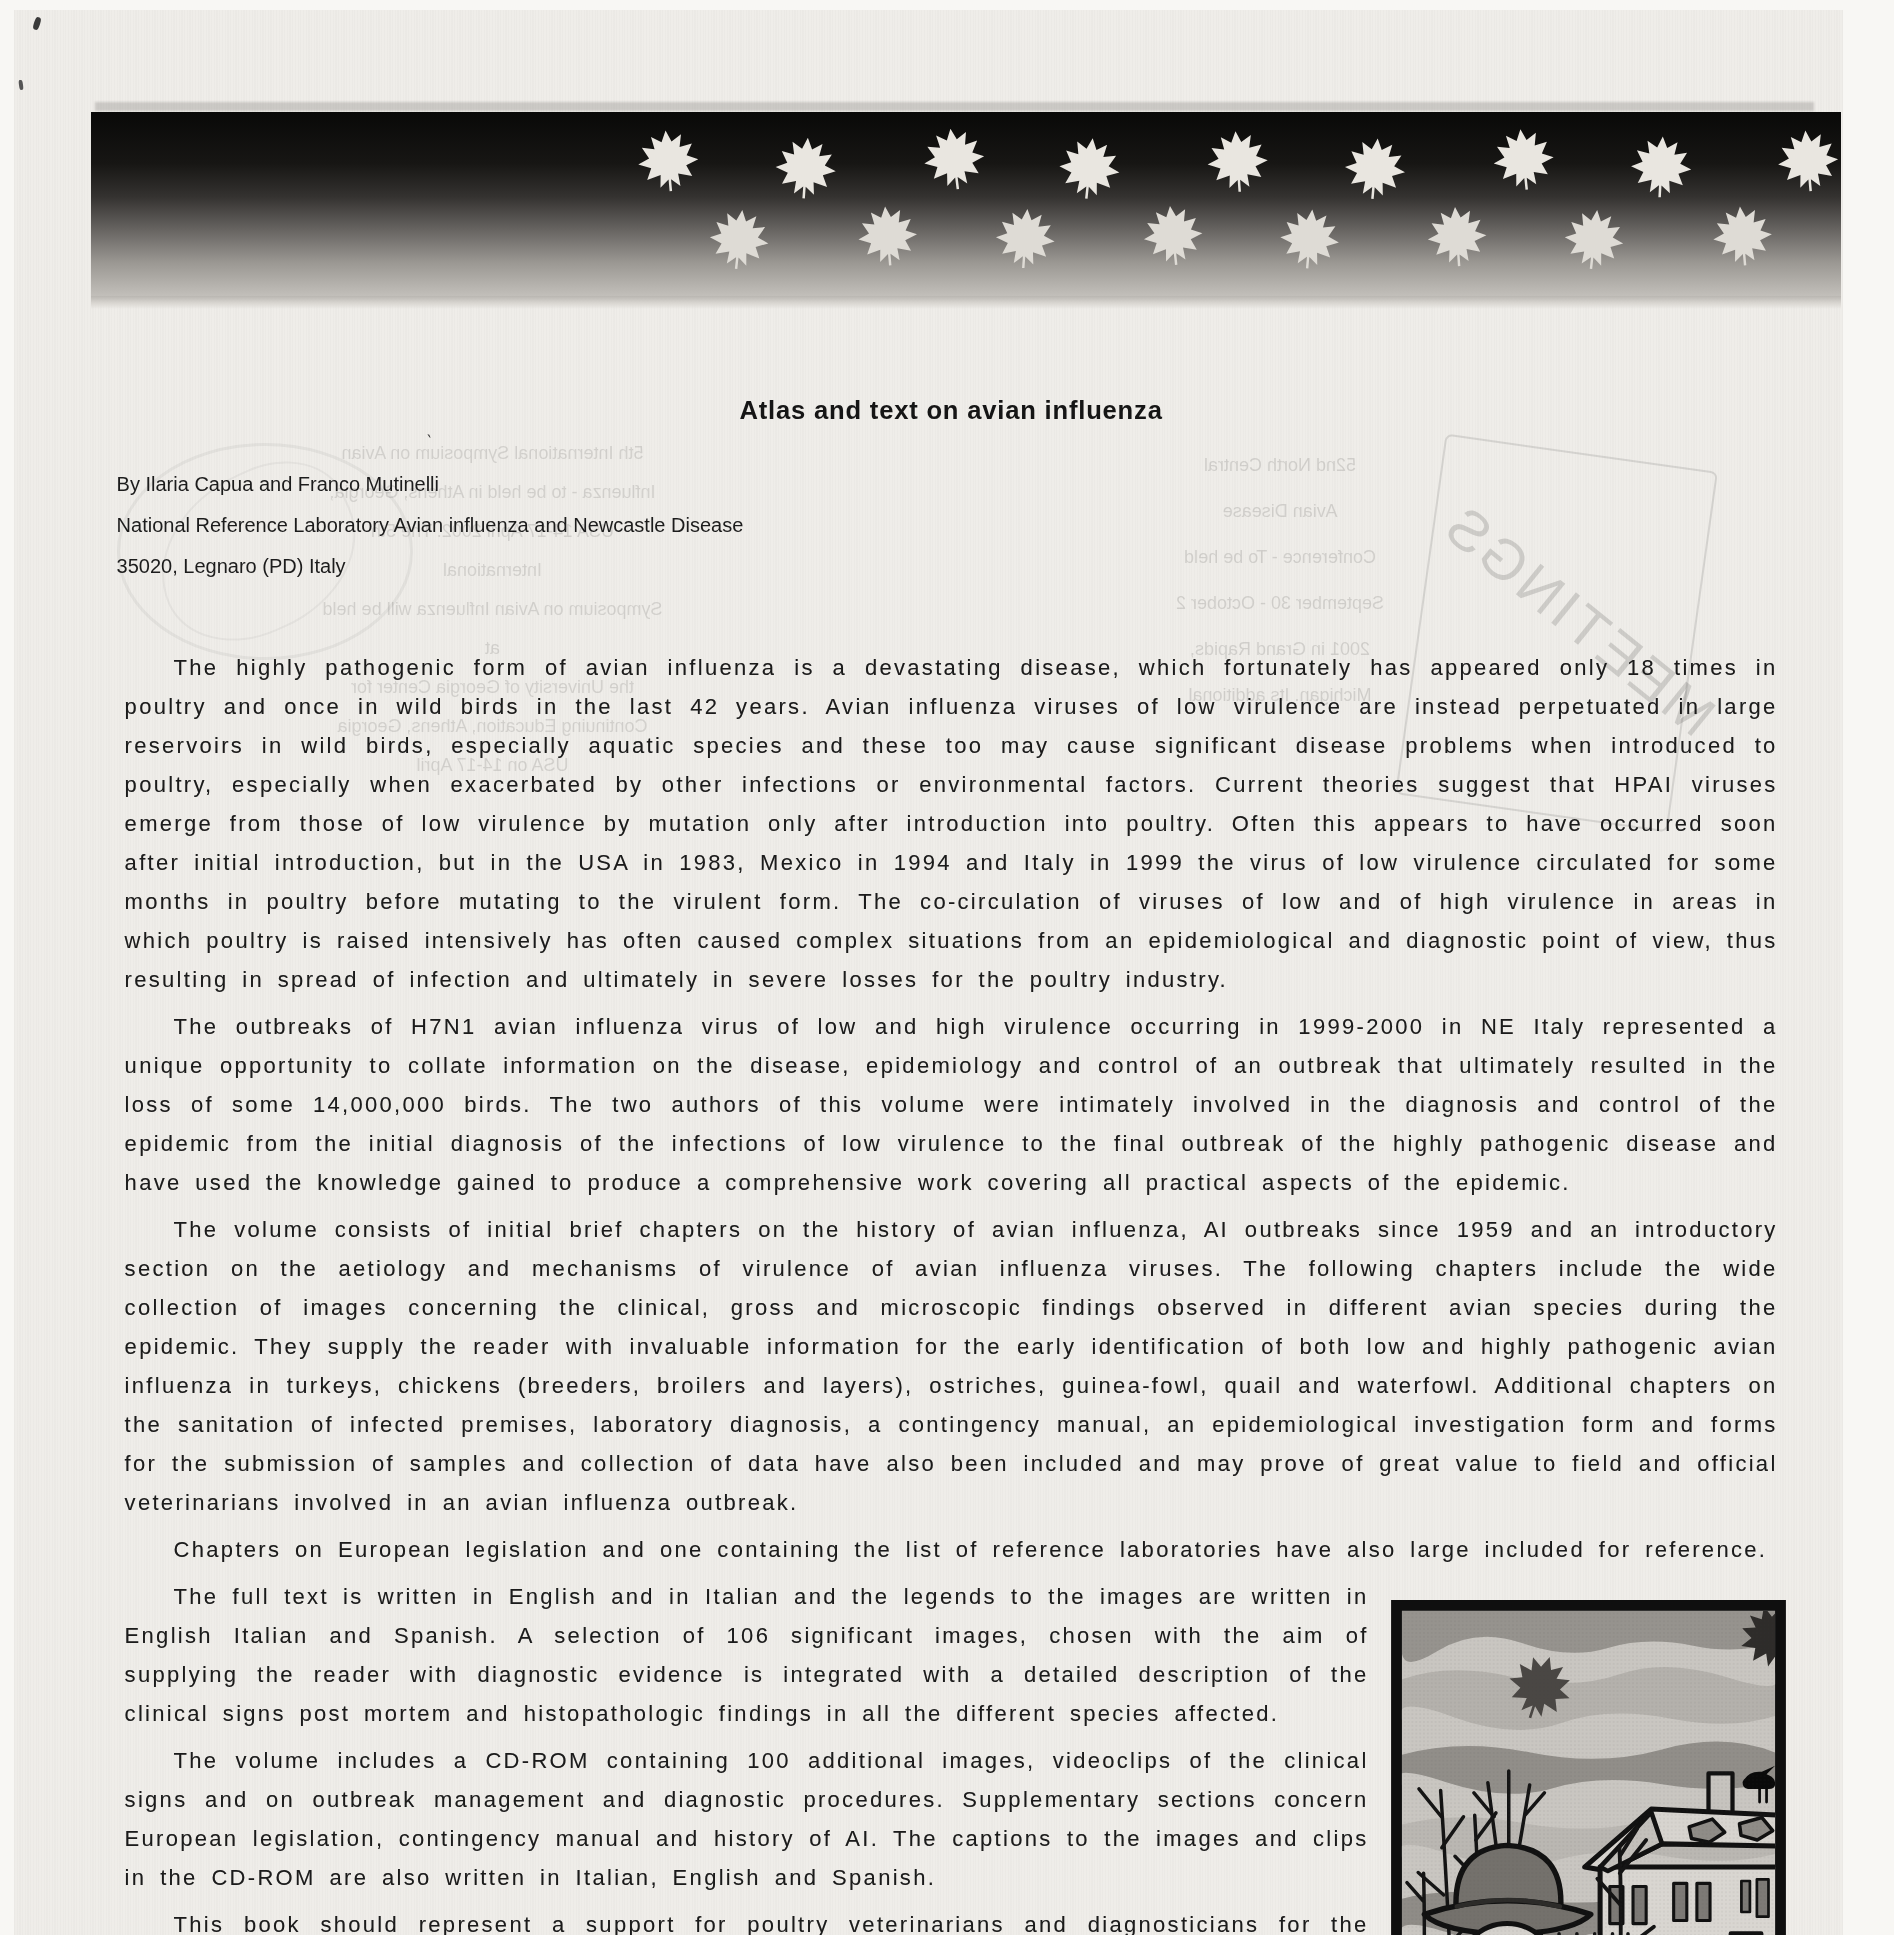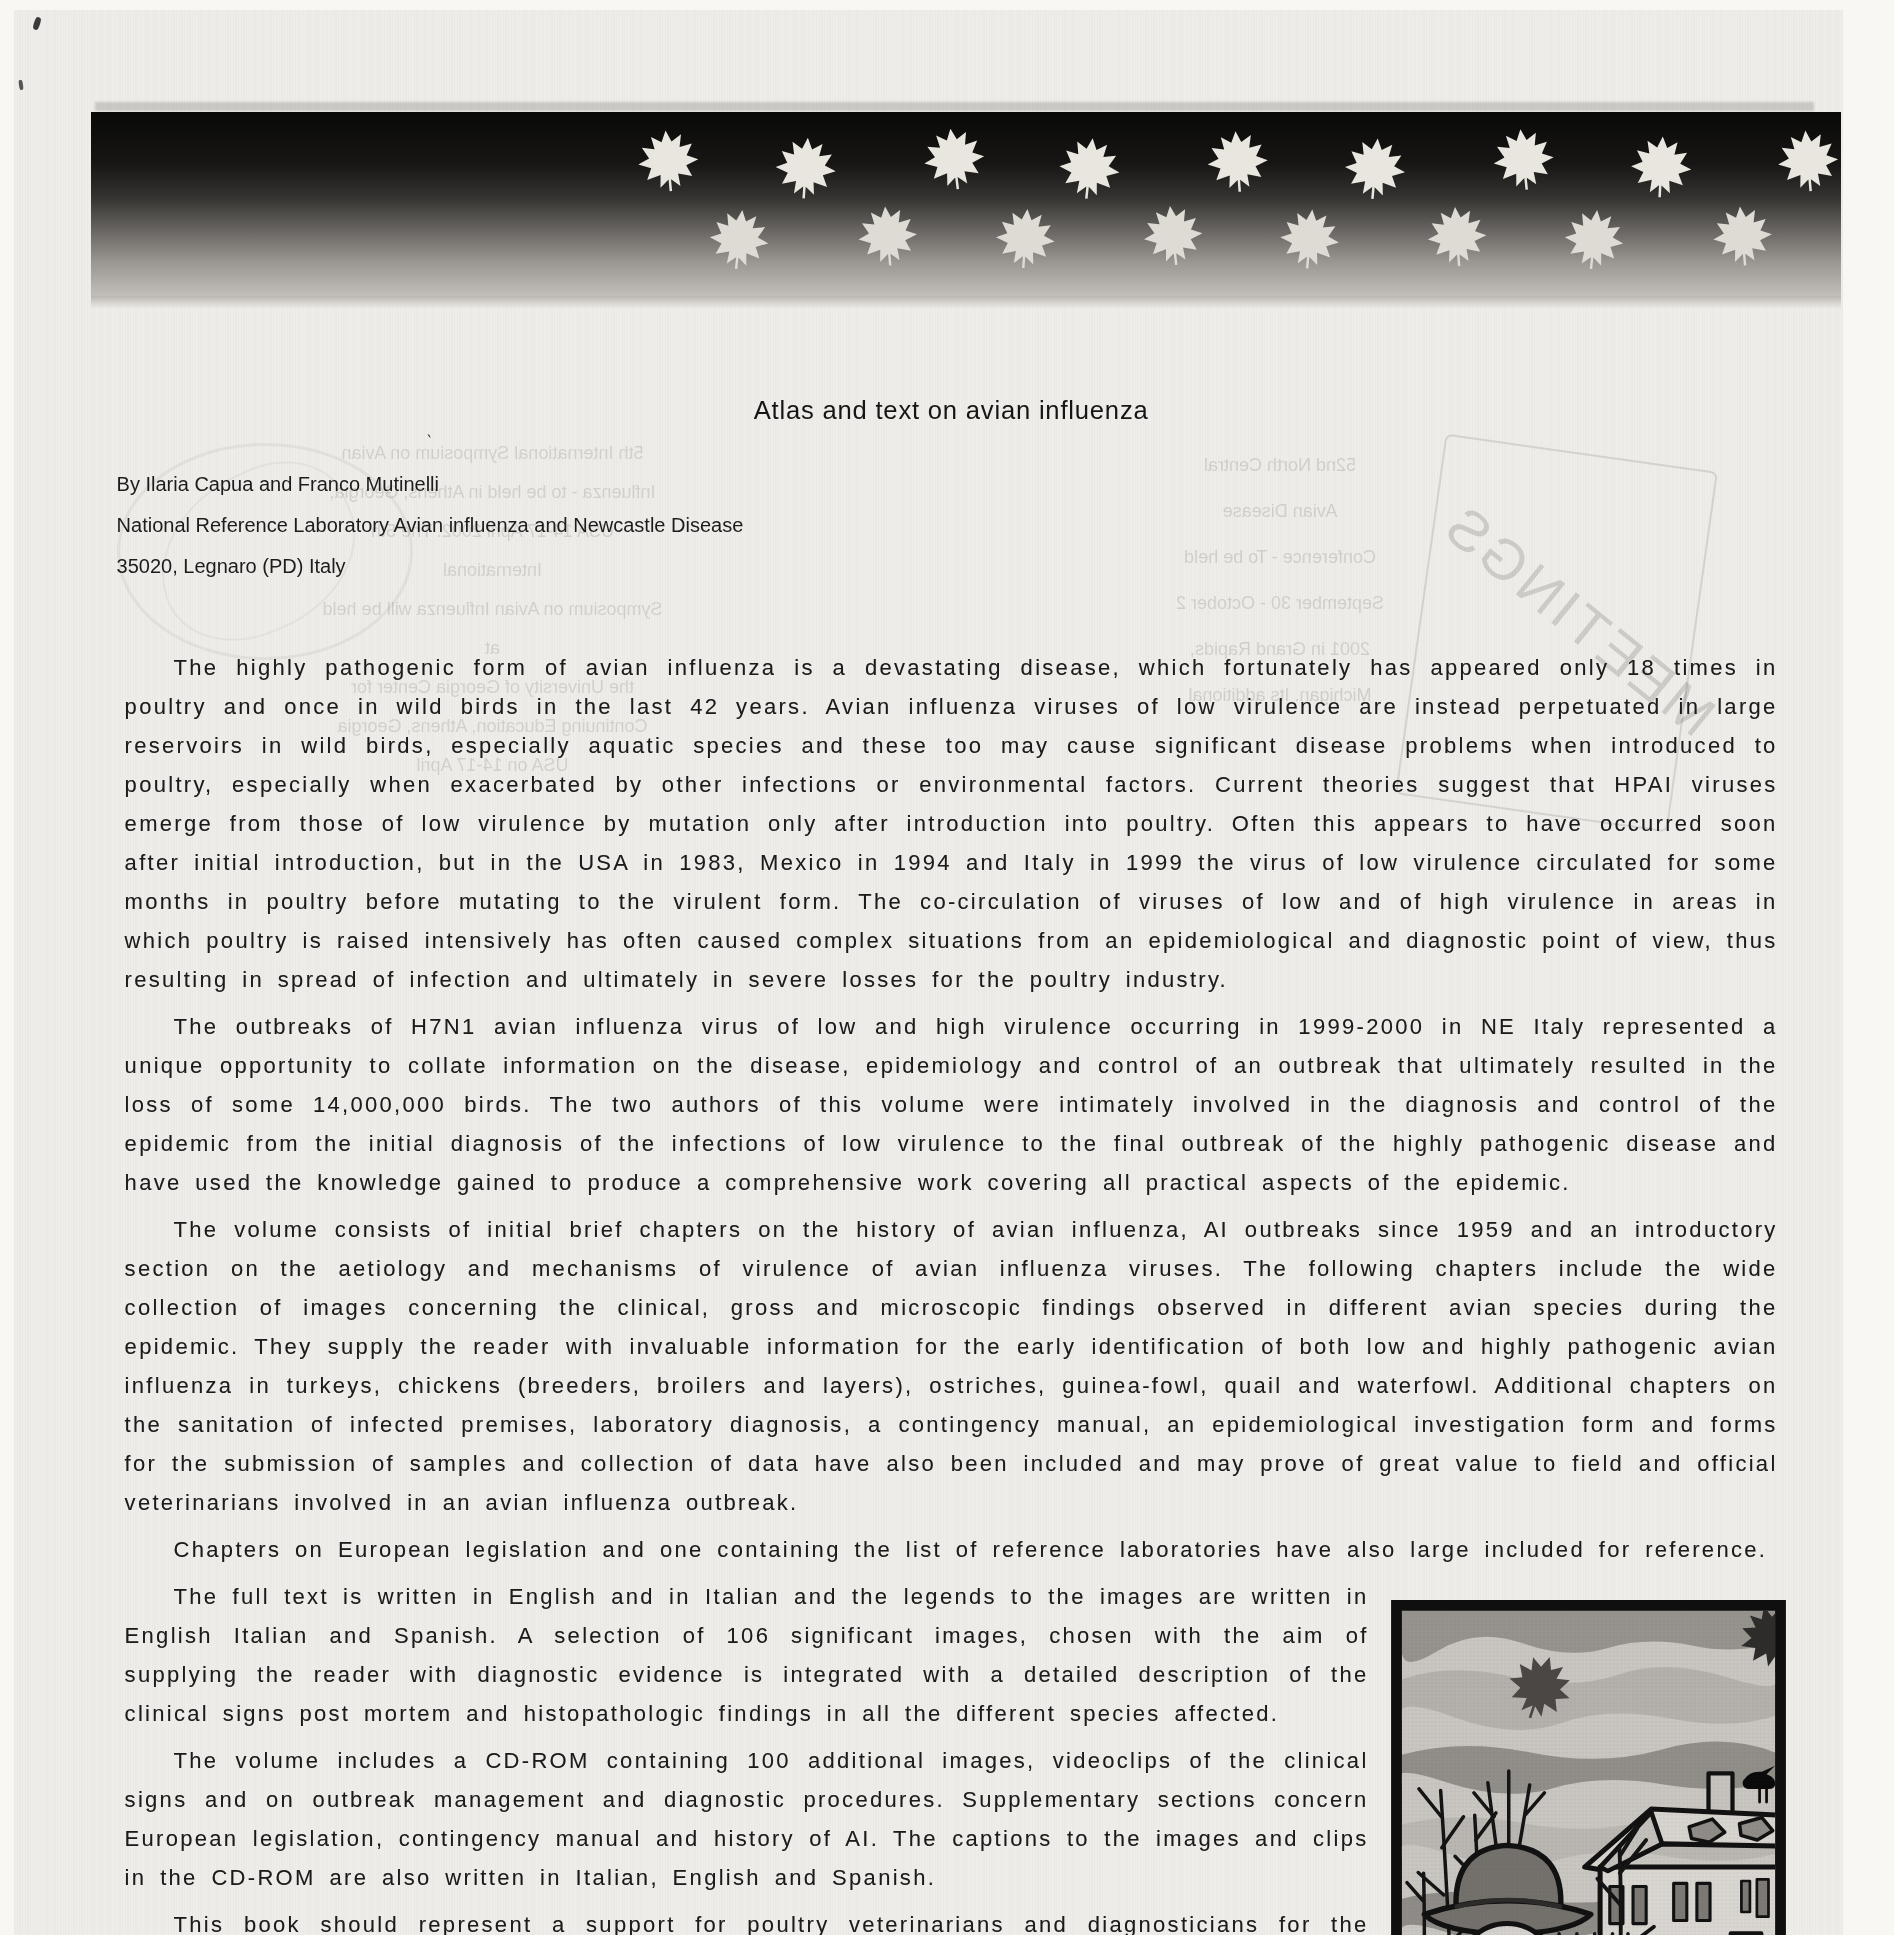--- a/index.html
+++ b/index.html
@@ -18,21 +18,21 @@
   .speck2{position:absolute;left:5.4px;top:70px;width:3.5px;height:10px;background:#555;transform:rotate(-8deg);border-radius:40%;}
   
   .banner-top-smear{position:absolute;left:81px;top:92px;width:1719px;height:9.3px;background:rgba(110,108,104,.28);filter:blur(1.2px);}
   .banner{position:absolute;left:77px;top:102px;width:1750px;height:184px;}
   .banner svg{display:block;width:100%;height:100%;}
   .banner-bottom-smear{position:absolute;left:77px;top:286px;width:1750px;height:13px;
     background:linear-gradient(to bottom, #b9b6b1, #d9d6d1 55%, rgba(217,214,209,0));}
   
   .title{
     position:absolute;left:103px;top:369px;width:1669px;text-align:center;
-    font-size:25.6px;font-weight:400;letter-spacing:0.8px;color:#151515;
+    font-size:25.6px;font-weight:700;letter-spacing:0.8px;color:#151515;
   }
   .byline{
     position:absolute;left:103px;top:454px;width:1669px;
     font-size:20px;line-height:41px;color:#1c1c1c;
   }
   .byline-mark{position:absolute;left:411px;top:422px;font-size:17px;color:#333;transform:rotate(14deg);}
   
   .article{
     position:absolute;left:103px;top:630px;width:1669px;
     font-size:22px;line-height:39px;letter-spacing:2.3px;word-spacing:5.4px;

